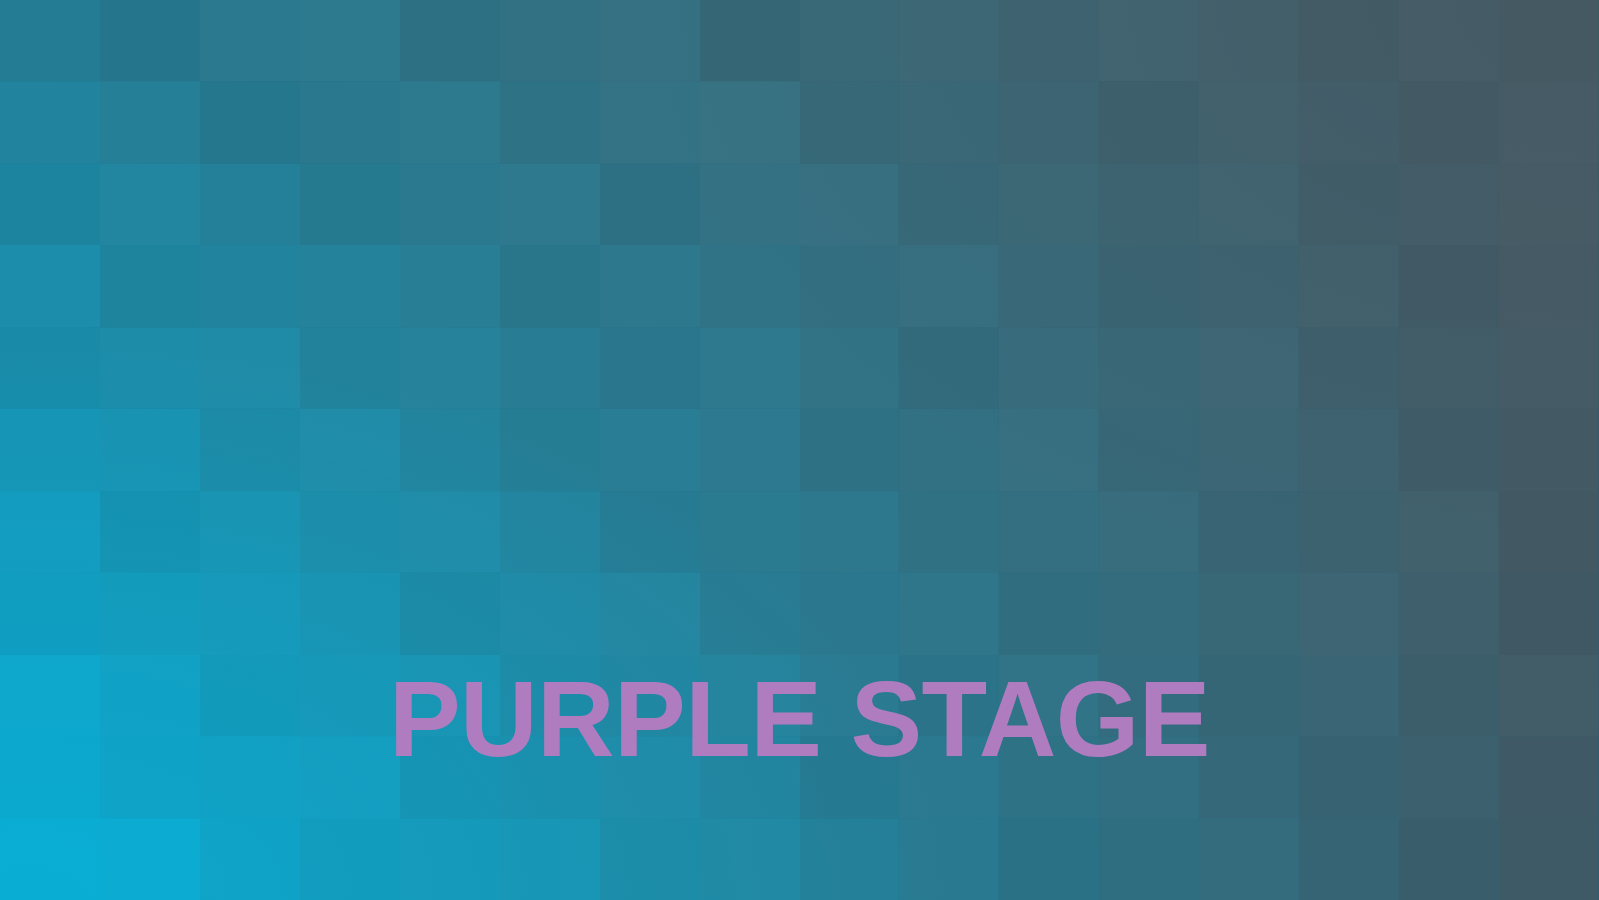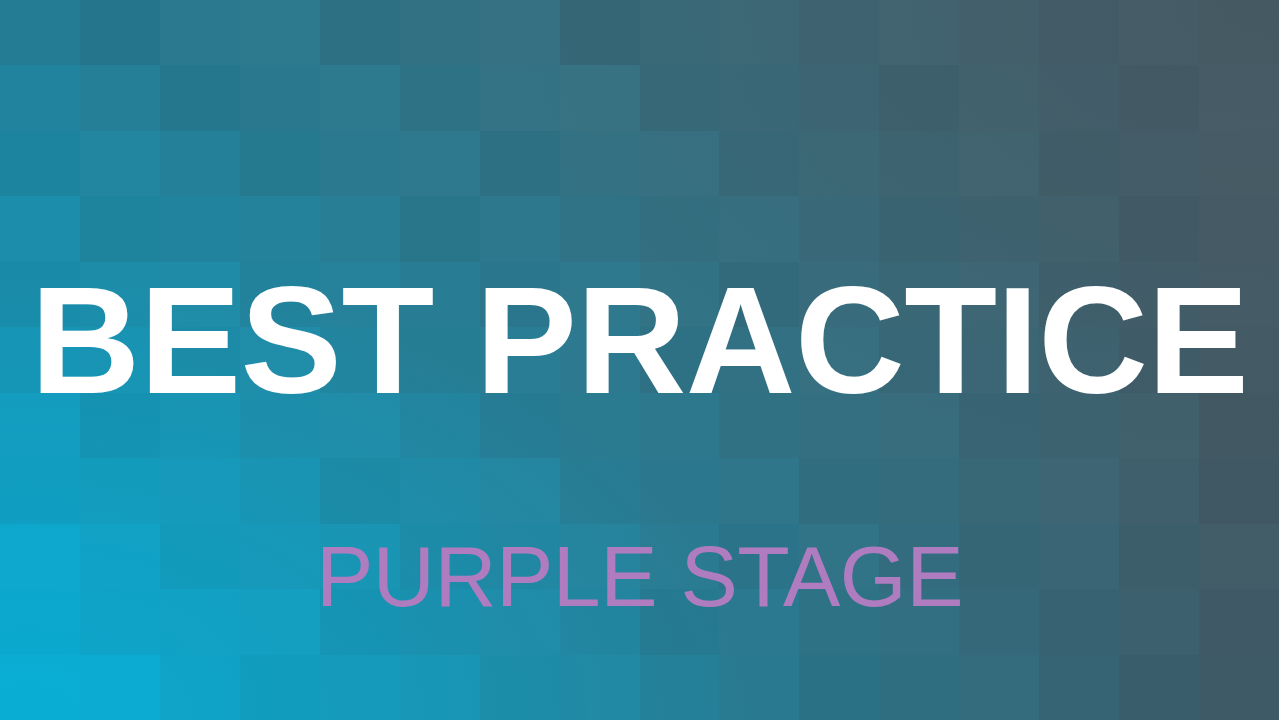--- a/index.html
+++ b/index.html
@@ -82,21 +82,21 @@
     text-rendering: optimizeLegibility;
   }
 
   #subhead {
     position: absolute;
     left: 0;
     right: 0;
     top: 533px;
     text-align: center;
     color: #b07cc0;
-    font-weight: 400;
+    font-weight: 700;
     font-size: 86px;
     line-height: 1;
     letter-spacing: -0.5px;
     white-space: nowrap;
   }
 </style>
 </head>
 <body>
 
 <div id="slide">
@@ -276,17 +276,16 @@
       <i style="background: rgb(43, 113, 134);"></i>
       <i style="background: rgb(47, 110, 129);"></i>
       <i style="background: rgb(52, 108, 126);"></i>
       <i style="background: rgb(55, 100, 116);"></i>
       <i style="background: rgb(57, 93, 107);"></i>
       <i style="background: rgb(62, 90, 103);"></i>
     </div>
   <div id="bg-vignette"></div>
 
   <div id="content">
-    <div id="headline">BEST PRACTICE</div>
     <div id="subhead">PURPLE STAGE</div>
   </div>
 
 </div>
 
 </body></html>

